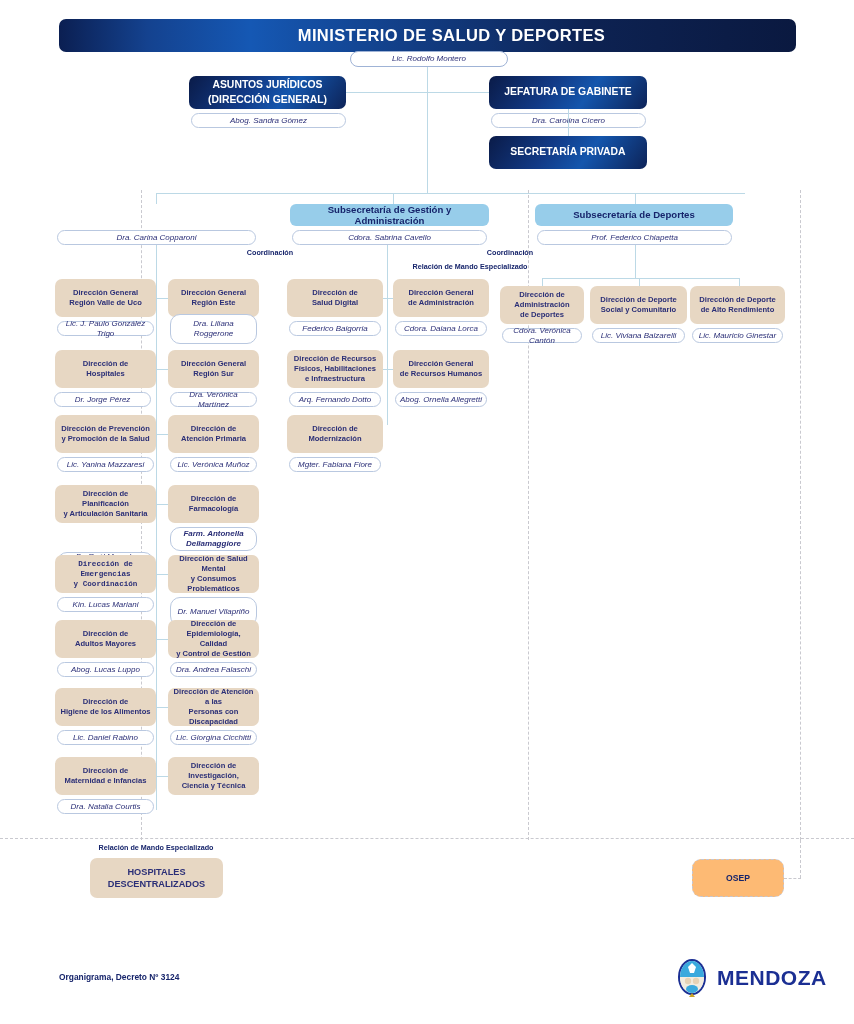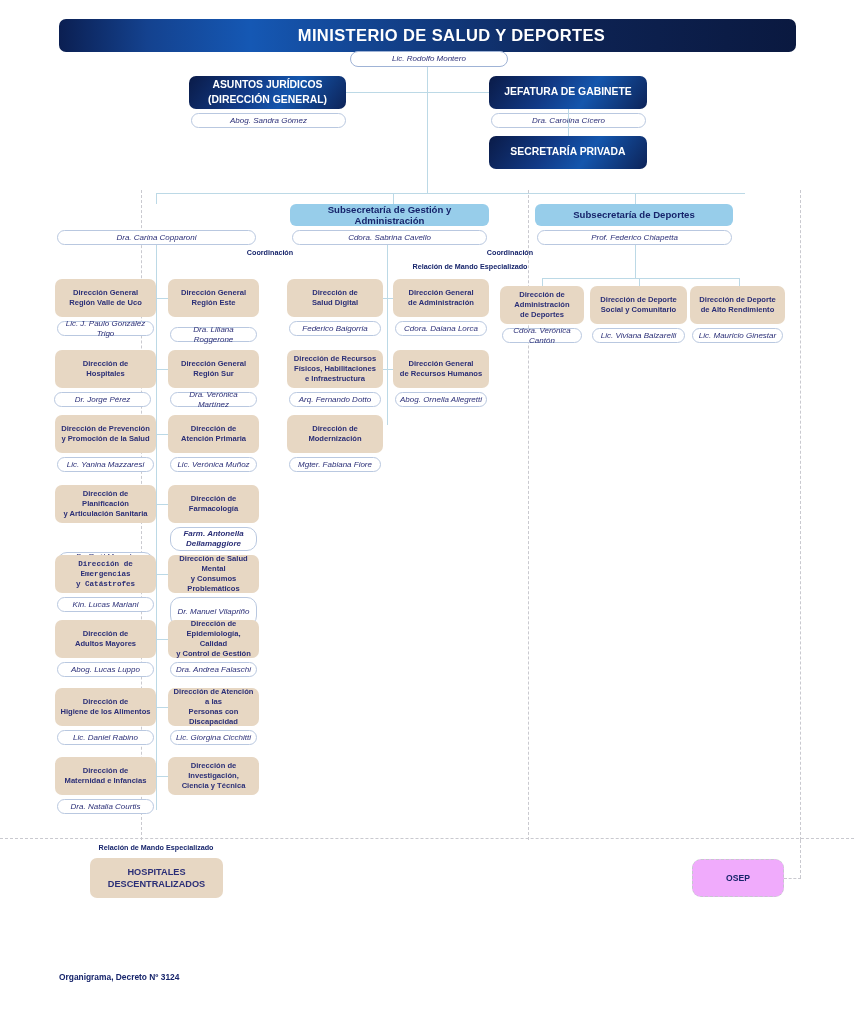--- a/index.html
+++ b/index.html
@@ -81,21 +81,21 @@
     position: absolute; left: 676px; top: 958px;
     display: flex; align-items: center; gap: 9px;
   }
   .brand .word {
     color: #1b2f93; font-weight: bold; font-size: 21px; letter-spacing: .5px;
   }
   .shield { width: 32px; height: 40px; display: block; }
 
   .osep {
     position: absolute; border: 1px dashed #c6c6cf; border-radius: 9px;
-    background: #f0abfc; color: #16246b; font-weight: bold; font-size: 8.6px;
+    background: #fdba74; color: #16246b; font-weight: bold; font-size: 8.6px;
     display: flex; align-items: center; justify-content: center;
   }
   .hosp {
     position: absolute; border-radius: 7px; background: #e7d7c3;
     color: #2b2f77; font-weight: bold; font-size: 9.2px;
     display: flex; align-items: center; justify-content: center;
     text-align: center; line-height: 1.35;
   }
 </style>
 </head>
@@ -160,30 +160,46 @@
     <span>
       <span>HOSPITALES</span><br>
       <span>DESCENTRALIZADOS</span>
     </span>
   </div>
   <div class="osep" style="left:692px;top:859px;width:92px;height:38px;">OSEP</div>
   <div class="dln v" style="left:800px;top:840px;height:38px;"></div>
   <div class="dln h" style="left:784px;top:878px;width:17px;"></div>
 
   <div class="foot-note">Organigrama, Decreto Nº 3124</div>
+  <div class="brand">
+    <span>
+      <svg class="shield" viewBox="0 0 32 40" xmlns="http://www.w3.org/2000/svg" aria-hidden="true">
+        <ellipse cx="16" cy="19" rx="14" ry="18" fill="#1b2f93"></ellipse>
+        <ellipse cx="16" cy="19" rx="12" ry="16" fill="#ffffff"></ellipse>
+        <path d="M4 19 A12 16 0 0 1 28 19 Z" fill="#3aa9dd"></path>
+        <path d="M4 19 A12 16 0 0 0 28 19 Z" fill="#f2ecdf"></path>
+        <path d="M12 9 L16 5 L20 9 L18 15 L14 15 Z" fill="#ffffff"></path>
+        <circle cx="12" cy="23" r="3.2" fill="#e6d2b5"></circle>
+        <circle cx="20" cy="23" r="3.2" fill="#e6d2b5"></circle>
+        <ellipse cx="16" cy="31" rx="6" ry="4" fill="#3aa9dd"></ellipse>
+        <path d="M16 35 L13 39 L19 39 Z" fill="#c9a227"></path>
+      </svg>
+    </span>
+    <span class="word">MENDOZA</span>
+  </div>
 
   <div id="gen">
       <div class="dir" style="left:55px;top:279px;width:101px;height:38px;">
         <span><span>Dirección General</span><br><span>Región Valle de Uco</span></span>
       </div>
       <div class="name" style="left:57px;top:321px;width:97px;height:15px;">Lic. J. Paulo González Trigo</div>
       <div class="dir" style="left:168px;top:279px;width:91px;height:38px;">
         <span><span>Dirección General</span><br><span>Región Este</span></span>
       </div>
-      <div class="name" style="left:170px;top:327px;width:87px;height:15px;">Dra. Liliana Roggerone</div>
+      <div class="name" style="left:170px;top:314px;width:87px;height:30px;">Dra. Liliana Roggerone</div>
       <div class="ln h" style="left:156px;top:298px;width:12px;"></div>
       <div class="dir" style="left:55px;top:350px;width:101px;height:38px;">
         <span><span>Dirección de</span><br><span>Hospitales</span></span>
       </div>
       <div class="name" style="left:54px;top:392px;width:97px;height:15px;">Dr. Jorge Pérez</div>
       <div class="dir" style="left:168px;top:350px;width:91px;height:38px;">
         <span><span>Dirección General</span><br><span>Región Sur</span></span>
       </div>
       <div class="name" style="left:170px;top:392px;width:87px;height:15px;">Dra. Verónica Martínez</div>
       <div class="ln h" style="left:156px;top:369px;width:12px;"></div>
@@ -199,21 +215,21 @@
       <div class="dir" style="left:55px;top:485px;width:101px;height:38px;">
         <span><span>Dirección de Planificación</span><br><span>y Articulación Sanitaria</span></span>
       </div>
       <div class="name" style="left:57px;top:527px;width:97px;height:20px;margin-top:25px;">Dr. Raúl Marcelo Salvatore</div>
       <div class="dir" style="left:168px;top:485px;width:91px;height:38px;">
         <span><span>Dirección de</span><br><span>Farmacología</span></span>
       </div>
       <div class="name" style="left:170px;top:527px;width:87px;height:24px;font-weight:bold;">Farm. Antonella Dellamaggiore</div>
       <div class="ln h" style="left:156px;top:504px;width:12px;"></div>
       <div class="dir" style="left:55px;top:555px;width:101px;height:38px;font-family:Liberation Mono, monospace;">
-        <span><span>Dirección de Emergencias</span><br><span>y Catástrofes</span></span>
+        <span><span>Dirección de Emergencias</span><br><span>y Coordinación</span></span>
       </div>
       <div class="name" style="left:57px;top:597px;width:97px;height:15px;">Kin. Lucas Mariani</div>
       <div class="dir" style="left:168px;top:555px;width:91px;height:38px;">
         <span><span>Dirección de Salud Mental</span><br><span>y Consumos Problemáticos</span></span>
       </div>
       <div class="name" style="left:170px;top:597px;width:87px;height:29px;">Dr. Manuel Vilapriño</div>
       <div class="ln h" style="left:156px;top:574px;width:12px;"></div>
       <div class="dir" style="left:55px;top:620px;width:101px;height:38px;">
         <span><span>Dirección de</span><br><span>Adultos Mayores</span></span>
       </div>

